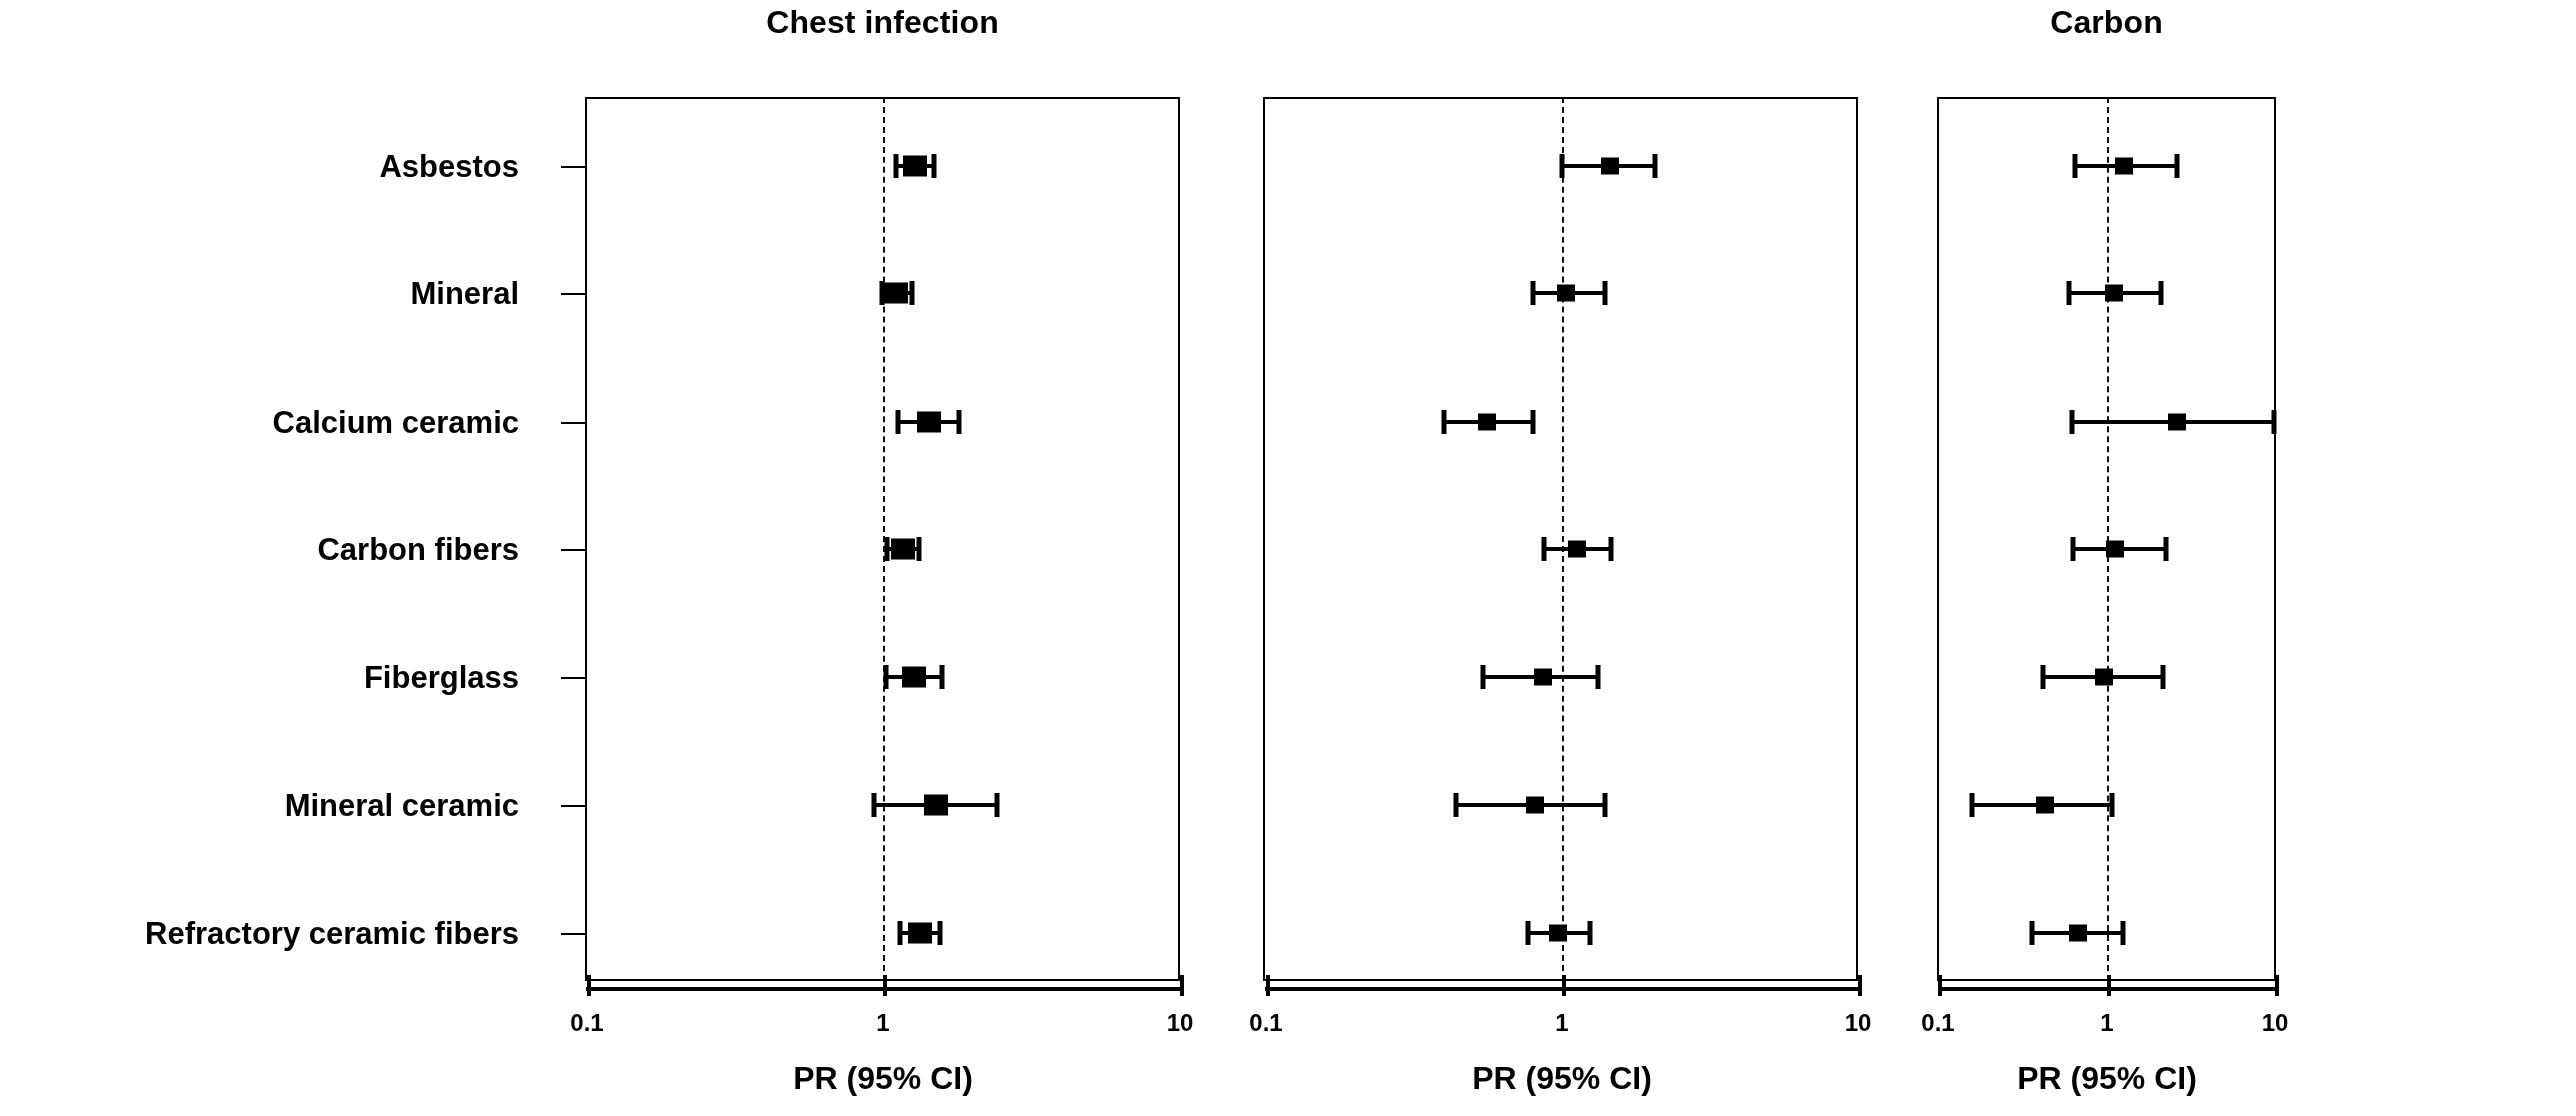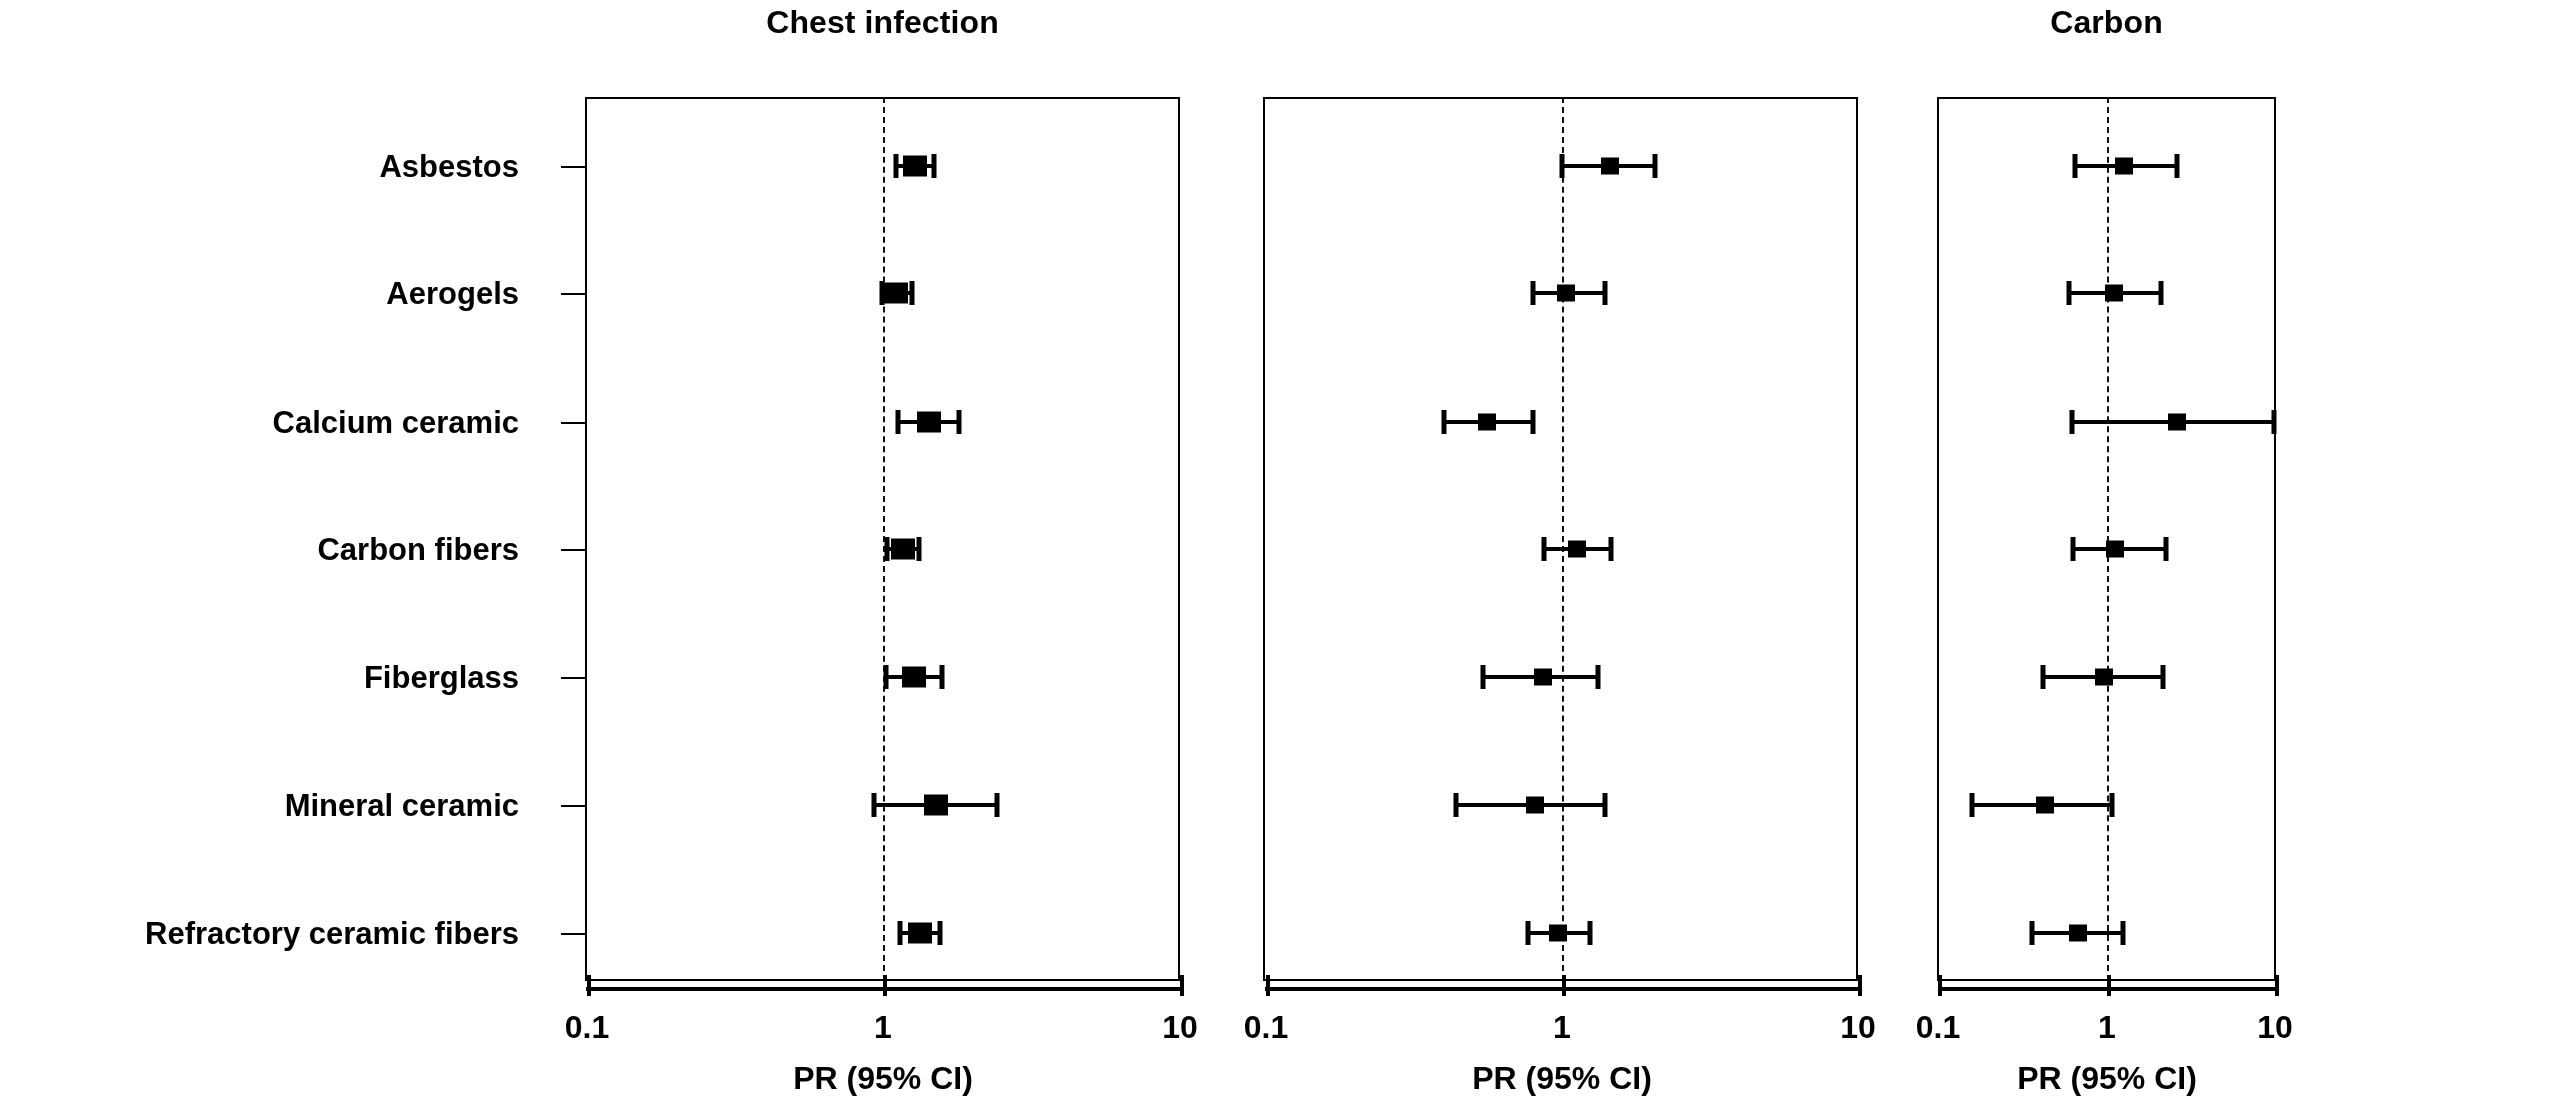--- a/index.html
+++ b/index.html
@@ -86,21 +86,21 @@
     border-top:4.9px solid #000;
   }
   .xtick{
     position:absolute;
     width:0;
     border-left:4.2px solid #000;
     height:21px;
   }
   .xtick-label{
     position:absolute;
-    font-size:32px;
+    font-size:24px;
     font-weight:bold;
     transform:translateX(-50%);
     white-space:nowrap;
   }
   .xaxis-title{
     position:absolute;
     font-size:32px;
     font-weight:bold;
     text-align:center;
     white-space:nowrap;
@@ -108,21 +108,21 @@
   }
 </style>
 </head>
 <body>
 
 <div id="figure">
 
   <div class="labels" id="labels-col">
       <div class="row-label" style="top: 166px; right: 42px;">Asbestos</div>
       <div class="ytick" style="top: 166px; left: 561px;"></div>
-      <div class="row-label" style="top: 293px; right: 42px;">Aerogels</div>
+      <div class="row-label" style="top: 293px; right: 42px;">Mineral</div>
       <div class="ytick" style="top: 293px; left: 561px;"></div>
       <div class="row-label" style="top: 422px; right: 42px;">Calcium ceramic</div>
       <div class="ytick" style="top: 422px; left: 561px;"></div>
       <div class="row-label" style="top: 549px; right: 42px;">Carbon fibers</div>
       <div class="ytick" style="top: 549px; left: 561px;"></div>
       <div class="row-label" style="top: 677px; right: 42px;">Fiberglass</div>
       <div class="ytick" style="top: 677px; left: 561px;"></div>
       <div class="row-label" style="top: 805px; right: 42px;">Mineral ceramic</div>
       <div class="ytick" style="top: 805px; left: 561px;"></div>
       <div class="row-label" style="top: 933px; right: 42px;">Refractory ceramic fibers</div>

